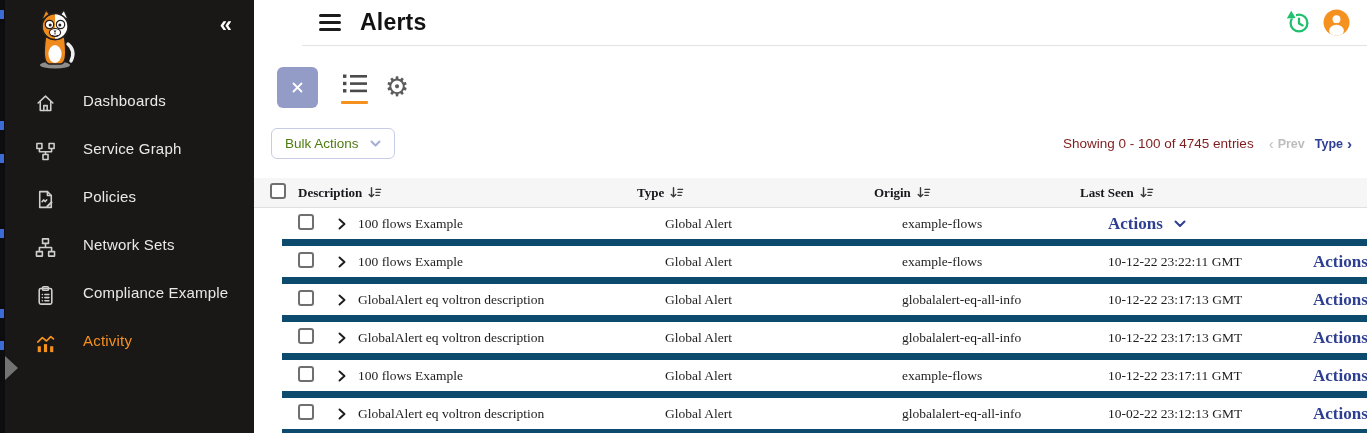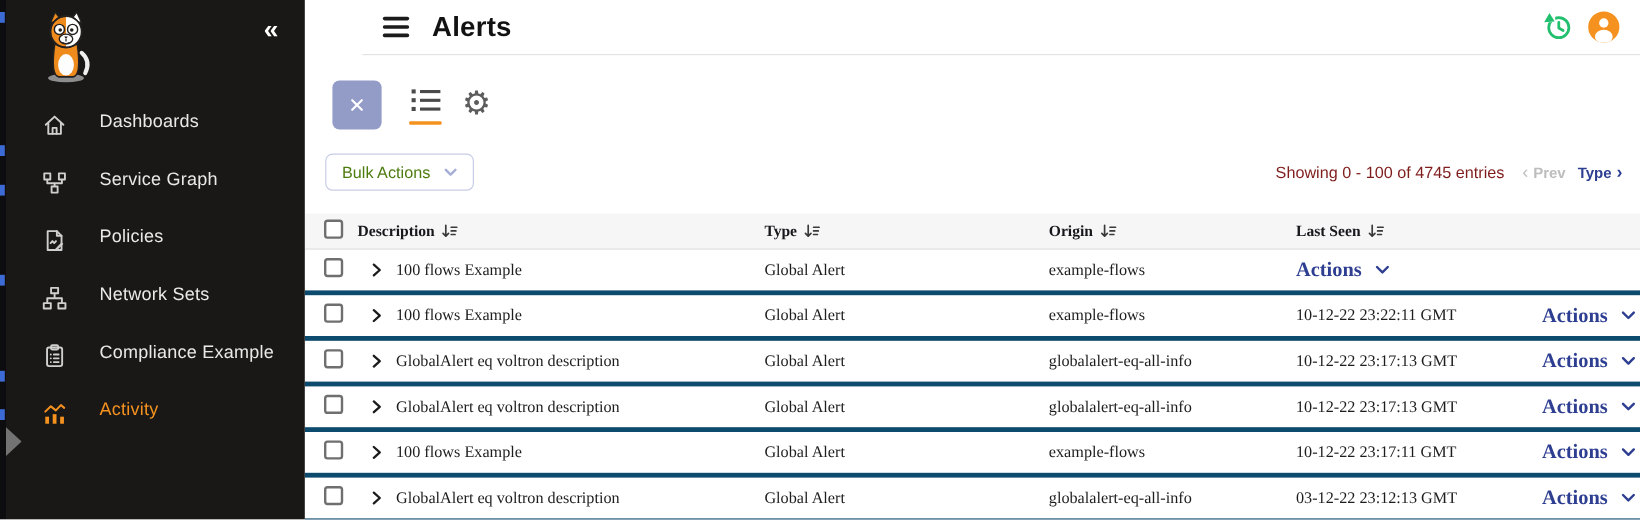--- a/index.html
+++ b/index.html
@@ -68,21 +68,21 @@
   .pager .next { color:var(--navy,#2e3f92); display:flex; align-items:center; gap:4px; cursor:pointer; }
   .pager .pchev { font-size:15px; line-height:1; font-weight:400; }
   .pager .next .pchev { font-weight:700; }
 
   
   .alerts-table { margin-top:19px; }
   .tgrid { display:grid; grid-template-columns:44px 339px 237px 206px 205px minmax(0,1fr); align-items:center;font-family:Liberation Serif, serif; }
   .thead { height:30px; background:#f6f6f7; border-bottom:1px solid #e0e0e0;
            font-size:13px; font-weight:700; color:#17171c; }
   .th-label { display:inline-flex; align-items:center; gap:6px; cursor:pointer; }
-  .trow { height:38px; border-bottom:4px solid #0c4a6e; font-size:13.5px; color:#1d1d1f; }
+  .trow { height:38px; border-bottom:7px solid #0c4a6e; font-size:13.5px; color:#1d1d1f;margin-left:28px; }
   .cb { display:inline-block; width:16px; height:16px; border:2px solid #6f6f6f;
         border-radius:3px; background:#fff; margin-left:16px; cursor:pointer; }
   .desc-cell { display:flex; align-items:center; gap:12px; padding-left:12px; min-width:0; }
   .desc-cell .dtext { white-space:nowrap; overflow:hidden; text-overflow:ellipsis; }
   .expand { display:flex; align-items:center; cursor:pointer; }
   .actions-cell { display:flex; align-items:center; gap:11px; color:var(--navy,#2e3f92);
                   font-weight:600; font-size:17px; cursor:pointer; }
   .sort-ic { flex:0 0 auto; }
   .gear-glyph { font-size:27px; line-height:26px; color:#5c5c5c; font-family:"DejaVu Sans", sans-serif; }
 </style>
@@ -459,21 +459,21 @@
         <div class="desc-cell">
           <span class="expand">
               <svg width="8" height="12" viewBox="0 0 8 12" fill="none" stroke="#1c1c1c" stroke-width="1.9" stroke-linecap="round" stroke-linejoin="round">
                 <path d="M1.5 1.5 L6.5 6 L1.5 10.5"></path>
               </svg>
             </span>
           <span class="dtext">GlobalAlert eq voltron description</span>
         </div>
         <div>Global Alert</div>
         <div>globalalert-eq-all-info</div>
-        <div>03-12-22 23:12:13 GMT</div>
+        <div>10-02-22 23:12:13 GMT</div>
         <div class="actions-cell">
           <span>Actions</span>
           <span style="display:flex">
               <svg width="12" height="8" viewBox="0 0 12 8" fill="none" stroke="#2E3F92" stroke-width="2" stroke-linecap="round" stroke-linejoin="round">
                 <path d="M1.5 1.5 L6 6 L10.5 1.5"></path>
               </svg>
             </span>
         </div>
       </div>
 

